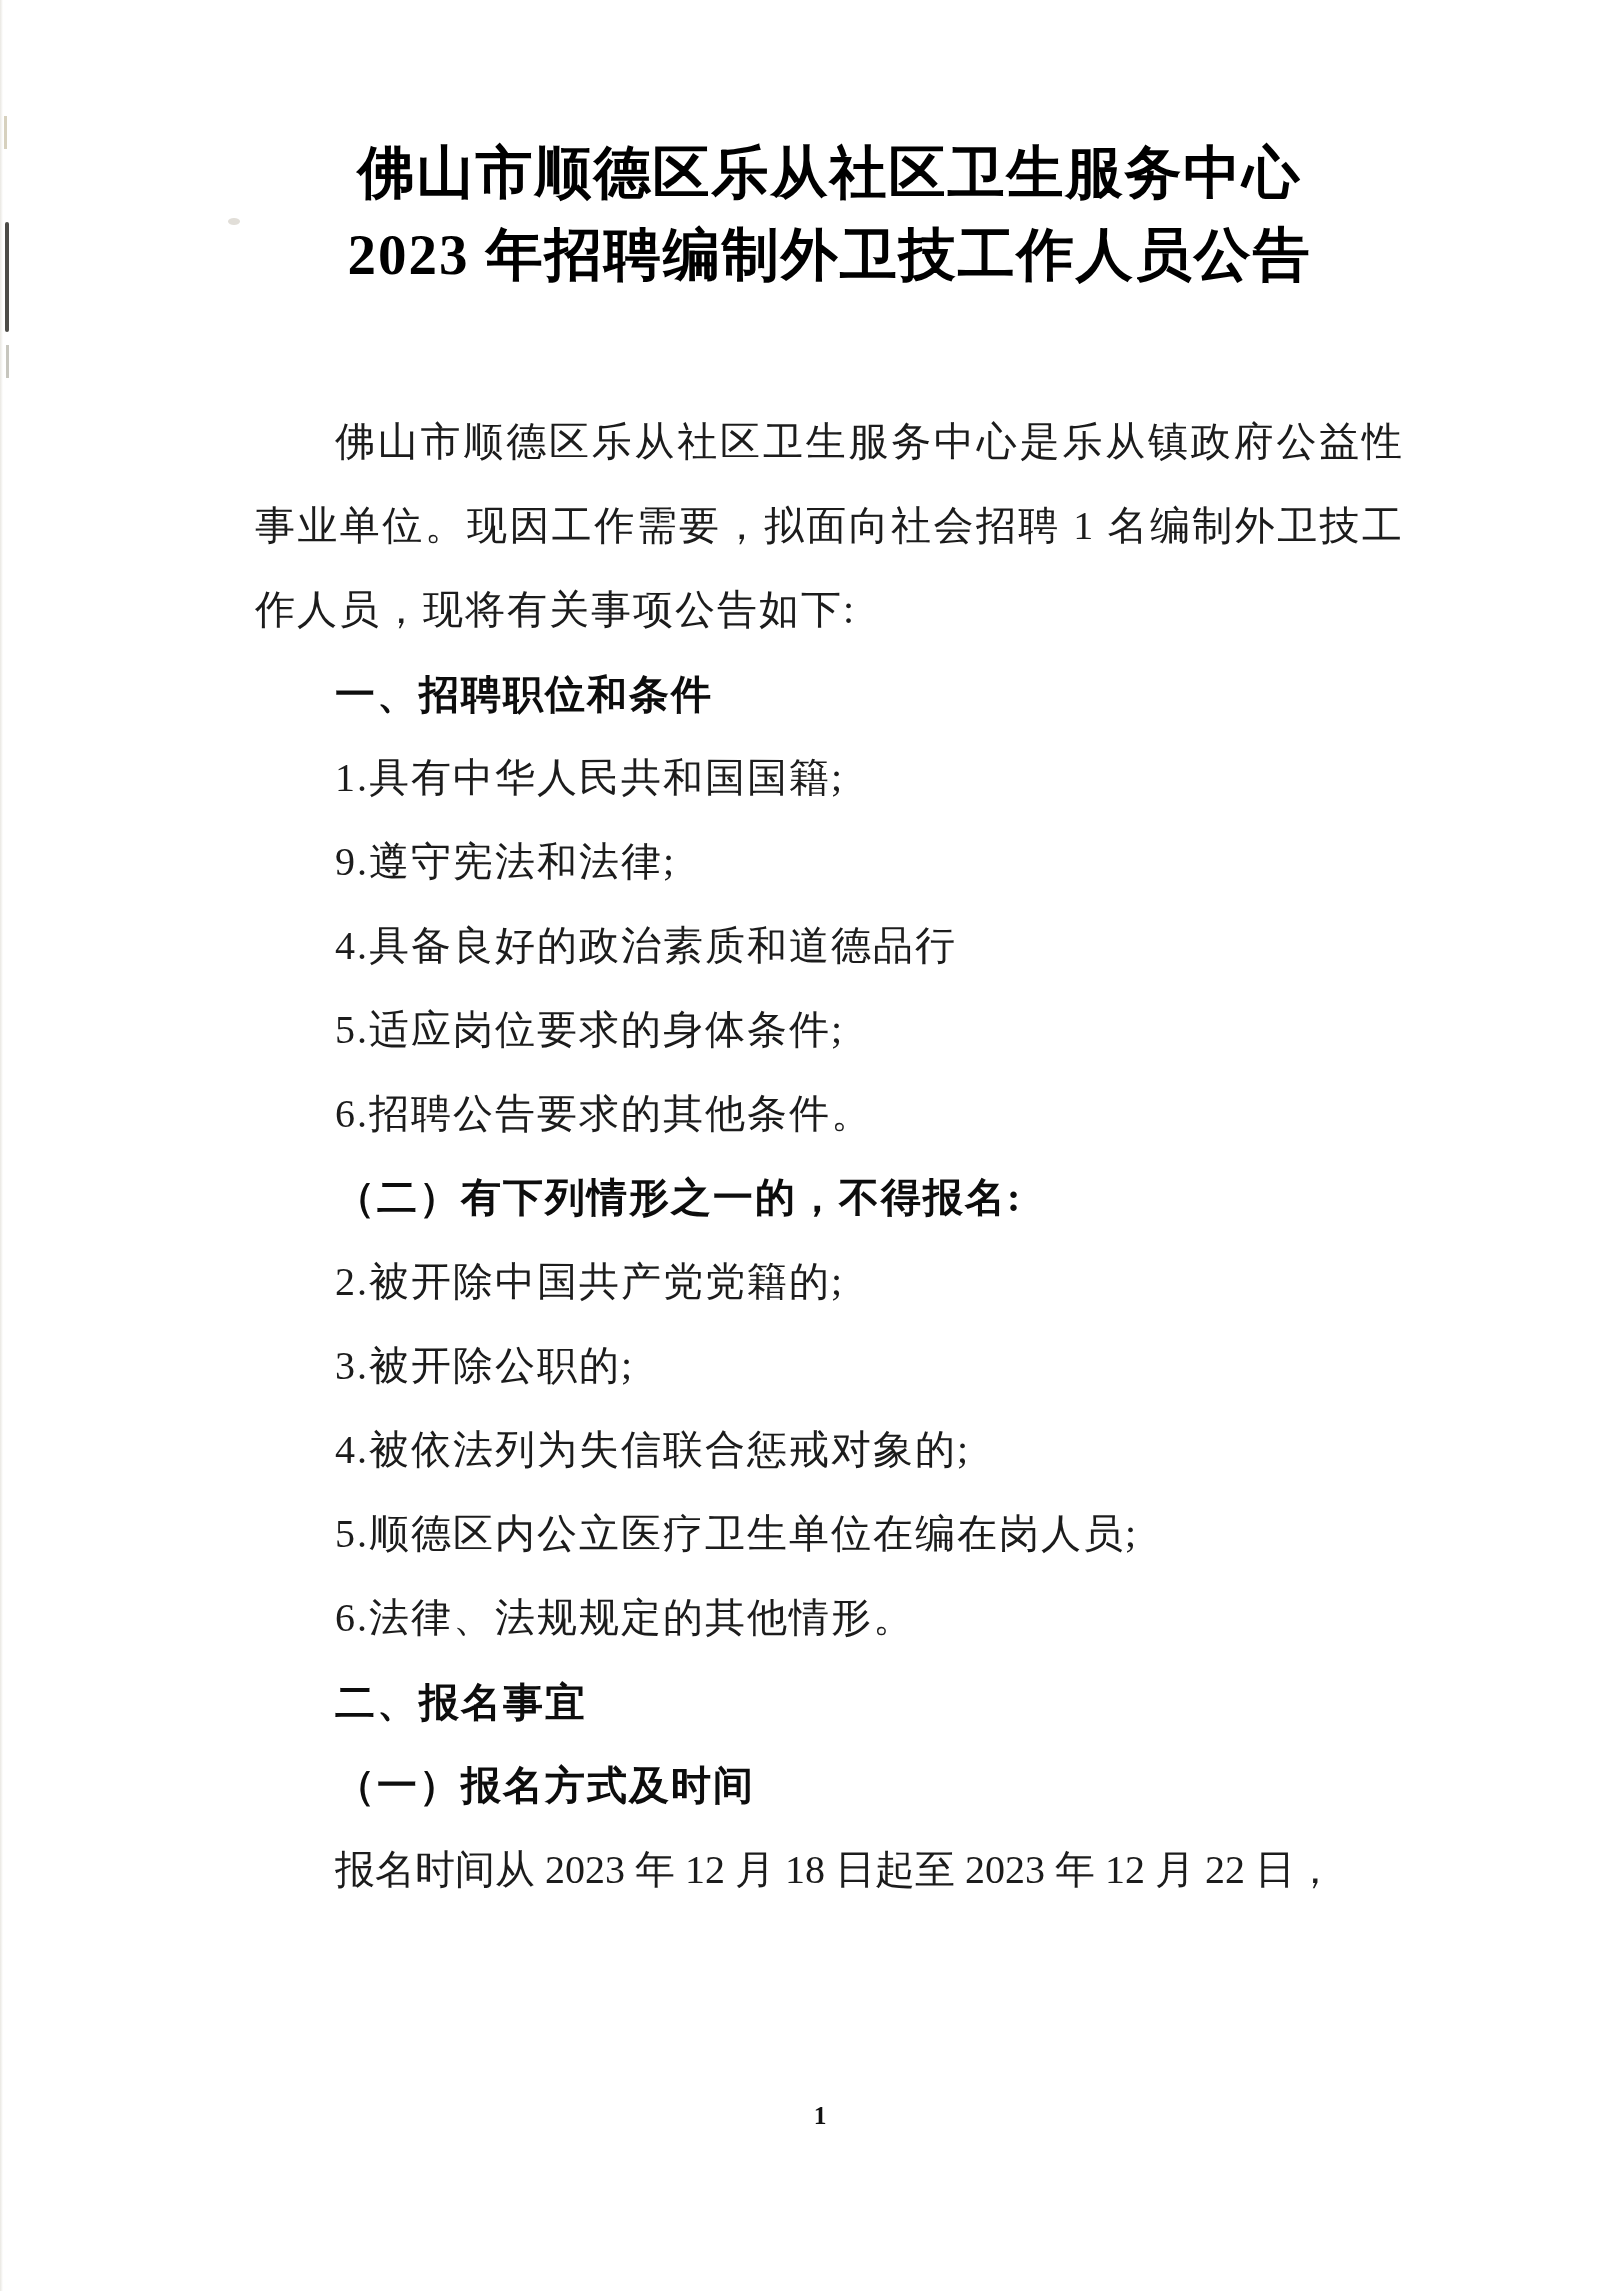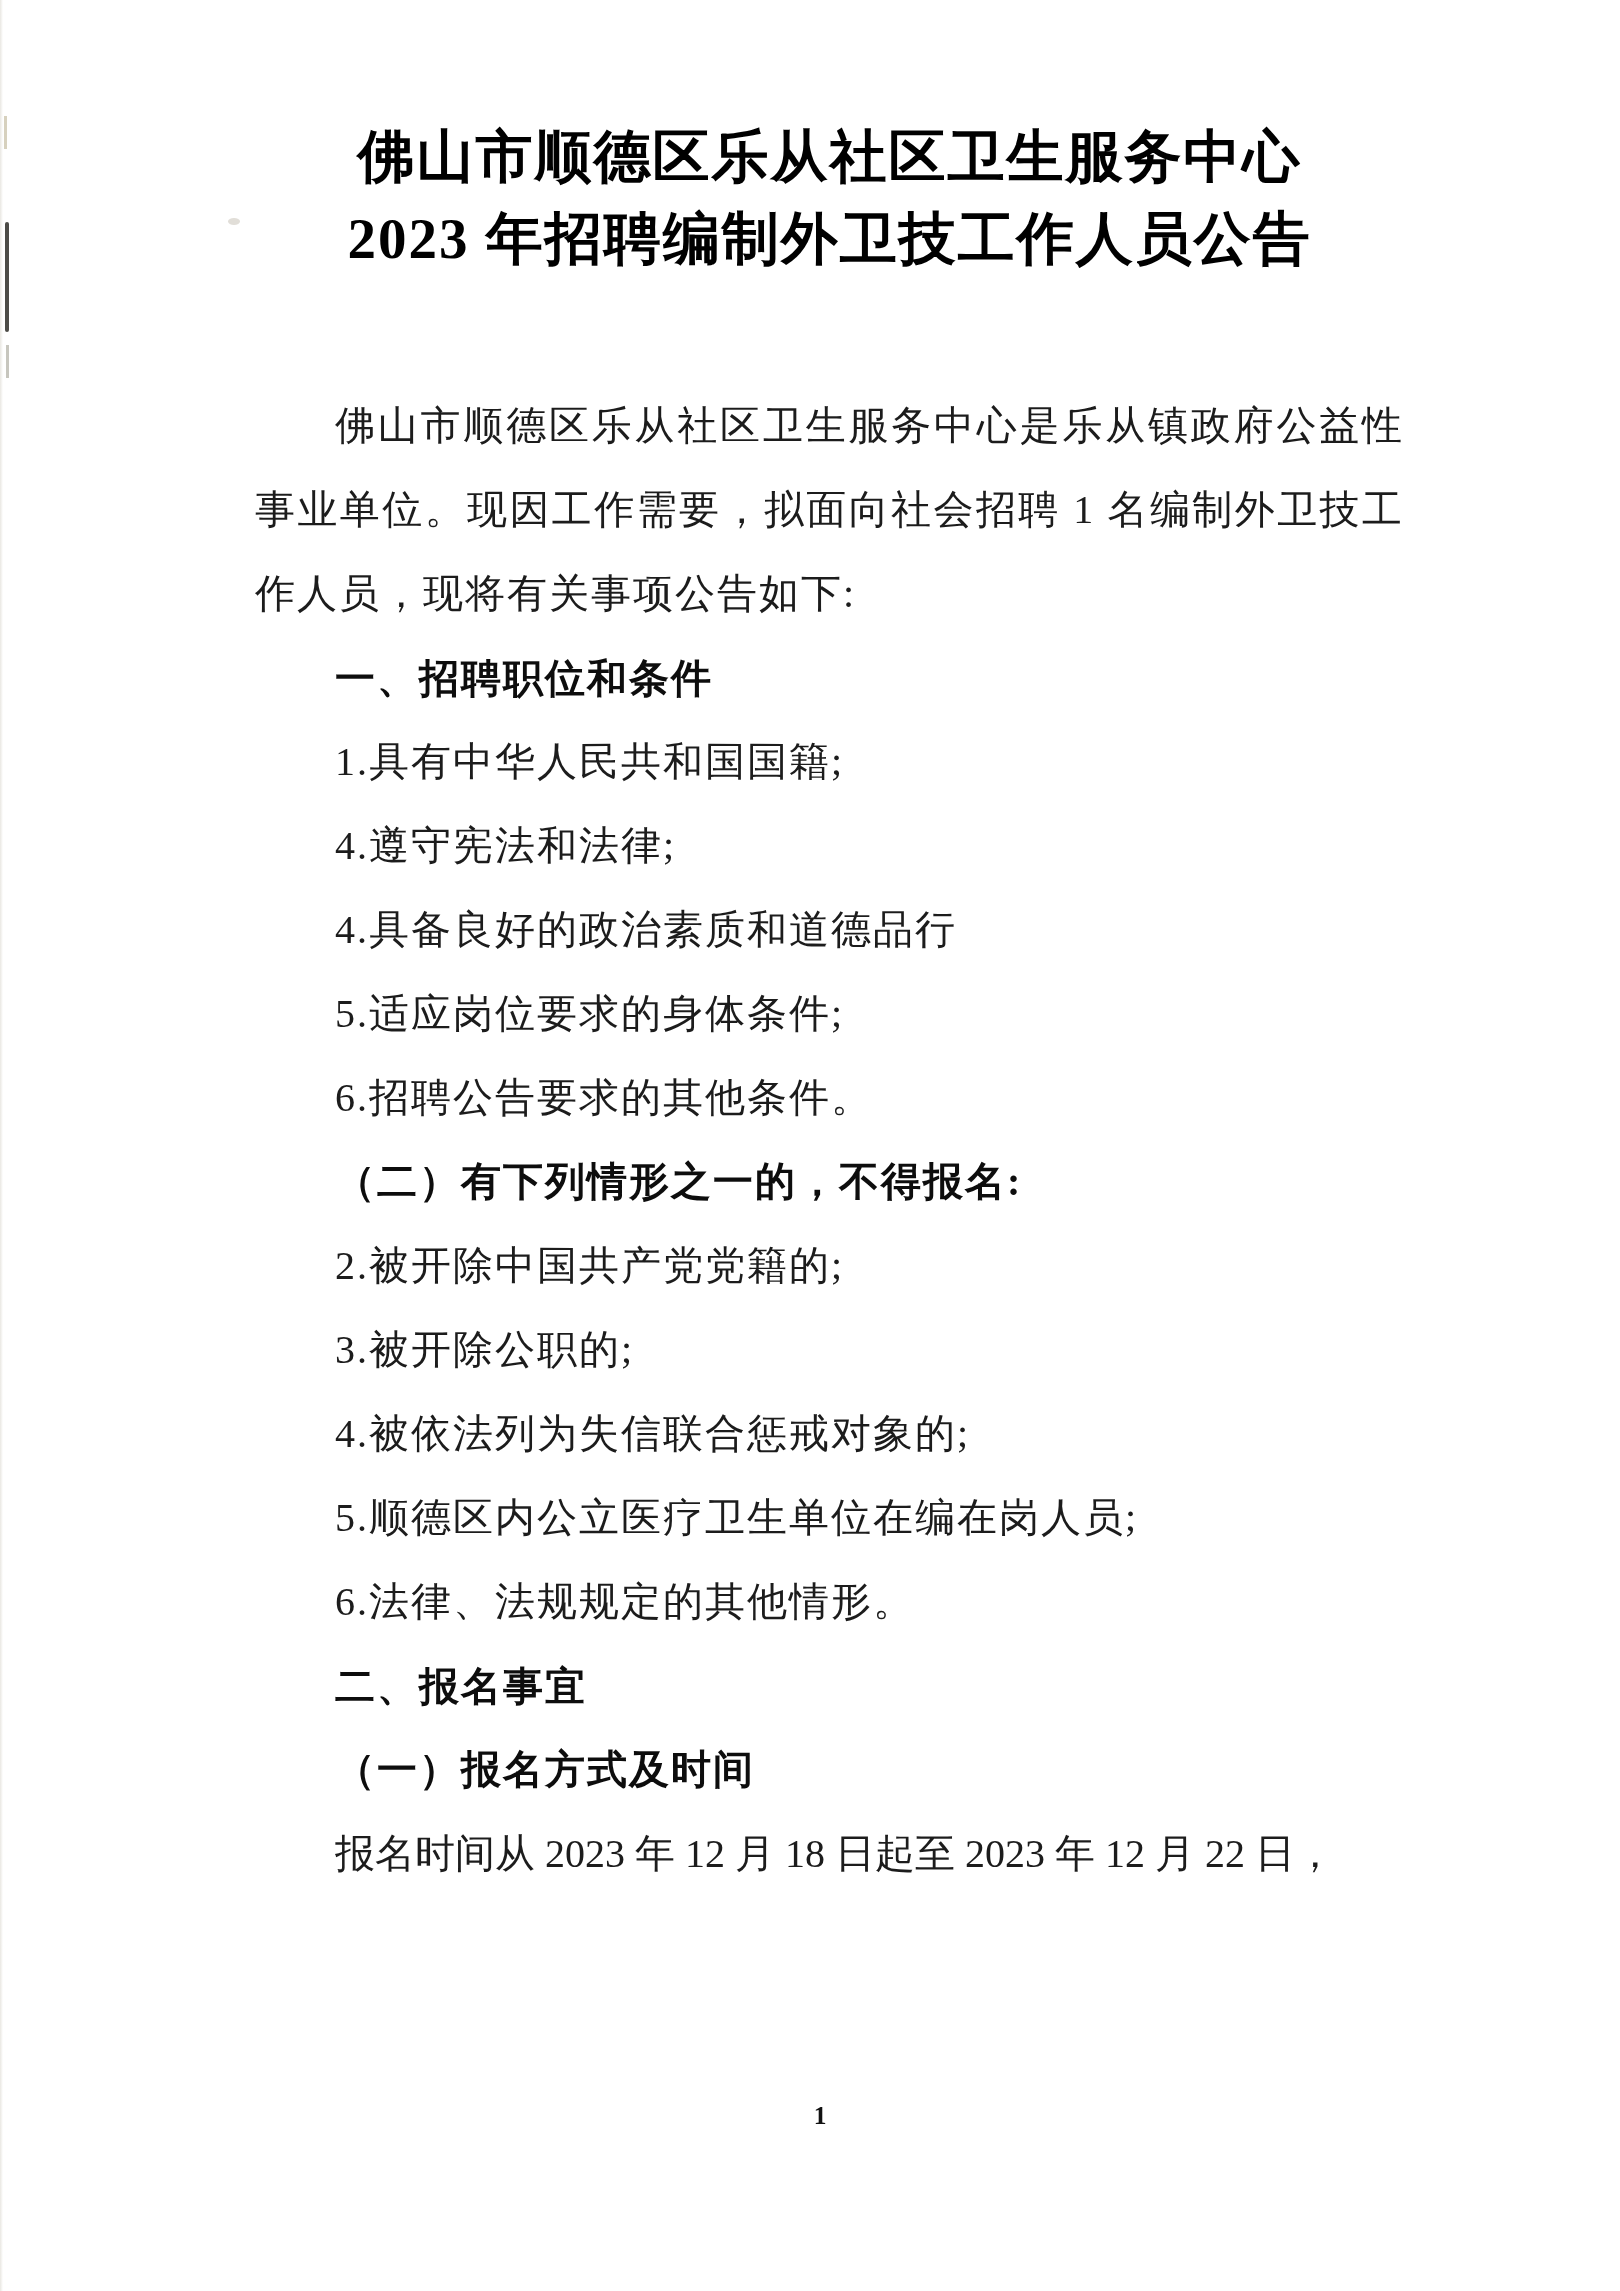--- a/index.html
+++ b/index.html
@@ -22,21 +22,21 @@
   .a1 { left: 3.9px; top: 116px; width: 2.9px; height: 33px; background: #c9c2a8; opacity: .75; }
   .a2 { left: 4.9px; top: 222px; width: 3.9px; height: 110px; background: #2d2c27; opacity: .85; border-radius: 2px; }
   .a3 { left: 5.9px; top: 345px; width: 2.9px; height: 33px; background: #8f8d7e; opacity: .5; }
   .smudge { left: 228px; top: 218px; width: 11.8px; height: 6.9px; background: #d9d6ce; border-radius: 50%; opacity: .8; }
 
   .content {
     margin-left: 255px;
     margin-right: 216px;
   }
   .title {
-    margin: 0;
+    margin: 16px;
     padding-top: 116px;
     text-align: center;
     font-size: 57px;
     line-height: 82px;
     font-weight: 900;
     letter-spacing: 2px;
     color: #000;
   }
   .title .tl { display: block; white-space: nowrap; }
 
@@ -91,21 +91,21 @@
 
     <h1 class="title">
       <span class="tl">佛山市顺德区乐从社区卫生服务中心</span>
       <span class="tl">2023 年招聘编制外卫技工作人员公告</span>
     </h1>
 
     <div class="body">
       <p class="para">佛山市顺德区乐从社区卫生服务中心是乐从镇政府公益性事业单位。现因工作需要，拟面向社会招聘 1 名编制外卫技工作人员，现将有关事项公告如下:</p>
       <p class="h1">一、招聘职位和条件</p>
       <p class="item">1.具有中华人民共和国国籍;</p>
-      <p class="item">4.遵守宪法和法律;</p>
+      <p class="item">9.遵守宪法和法律;</p>
       <p class="item">4.具备良好的政治素质和道德品行</p>
       <p class="item">5.适应岗位要求的身体条件;</p>
       <p class="item">6.招聘公告要求的其他条件。</p>
       <p class="h2">（二）有下列情形之一的，不得报名:</p>
       <p class="item">2.被开除中国共产党党籍的;</p>
       <p class="item">3.被开除公职的;</p>
       <p class="item">4.被依法列为失信联合惩戒对象的;</p>
       <p class="item">5.顺德区内公立医疗卫生单位在编在岗人员;</p>
       <p class="item">6.法律、法规规定的其他情形。</p>
       <p class="h1">二、报名事宜</p>

